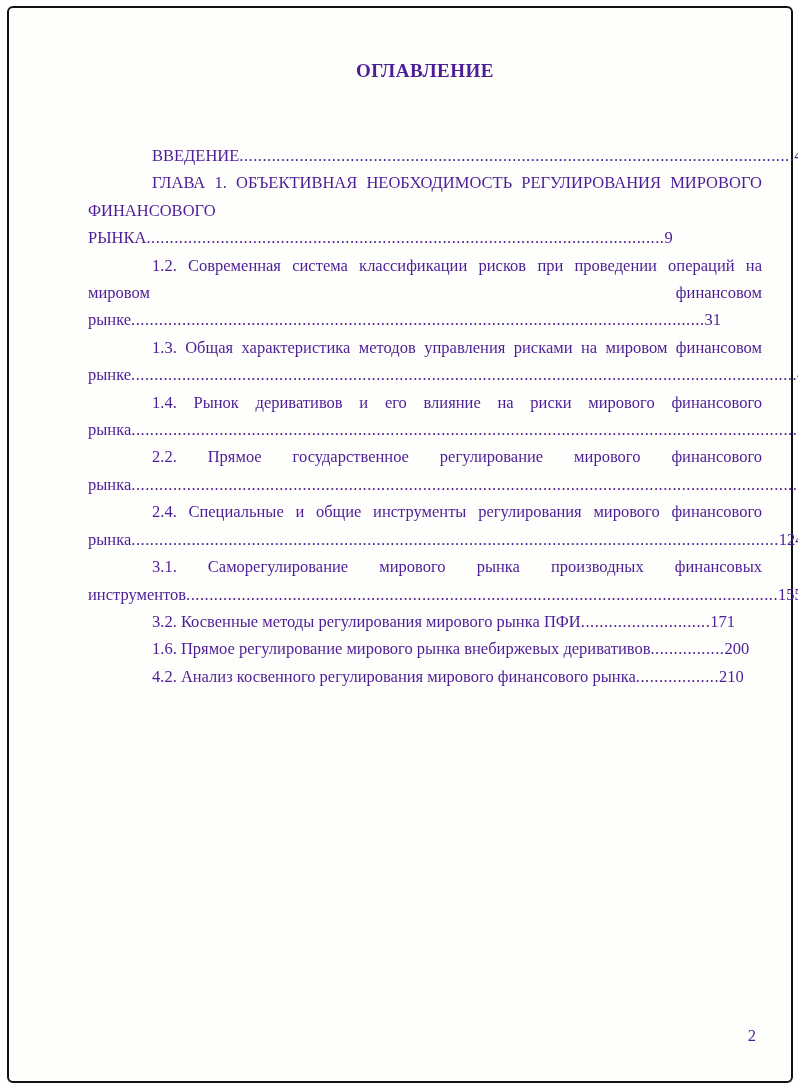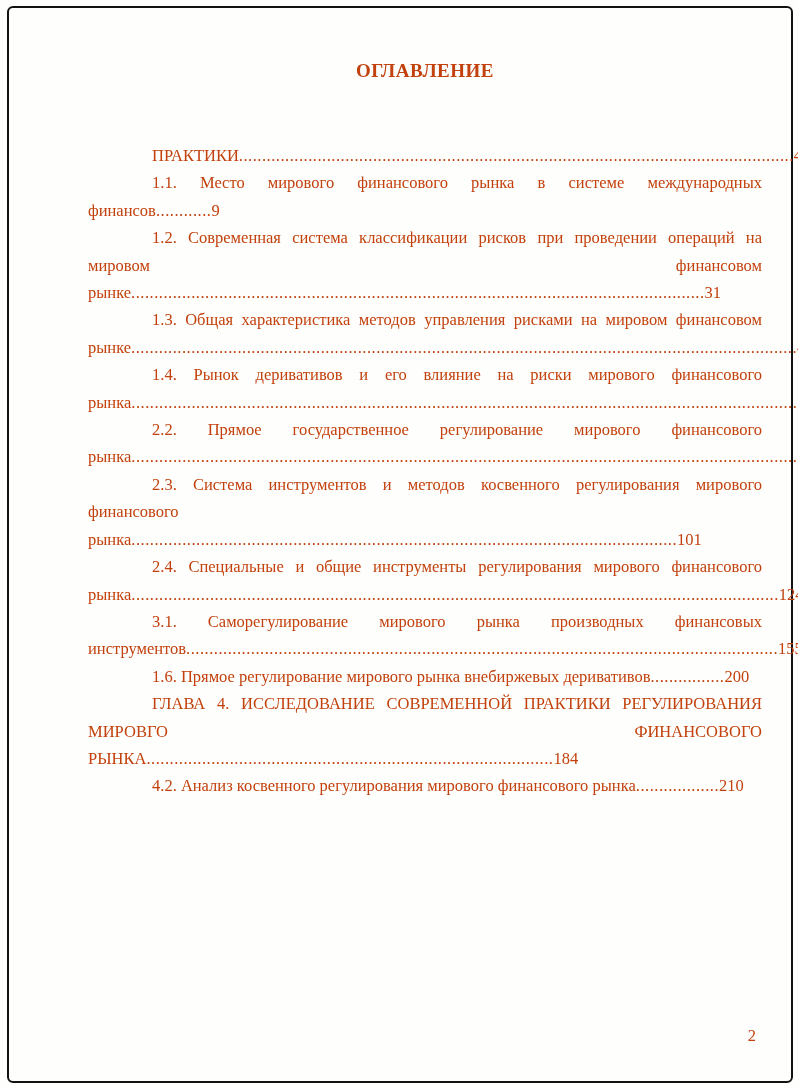--- a/index.html
+++ b/index.html
@@ -8,21 +8,21 @@
     background: #ffffff;
   }
   .page {
     position: relative;
     width: 798px;
     height: 1086px;
     background: #fefefdff;
     background-color: #fefefd;
     overflow: hidden;
     font-family: "Liberation Serif", "DejaVu Serif", serif;
-    color: #c2410c;
+    color: #4c1d95;
   }
   .scan-frame {
     position: absolute;
     left: 7px;
     top: 6px;
     right: 5px;
     bottom: 3px;
     border: 2px solid #121212;
     border-radius: 6px;
     pointer-events: none;
@@ -60,46 +60,45 @@
 </style>
 </head>
 <body>
 
 <div class="page">
   <div class="scan-frame"></div>
 
   <div class="content">
     <h1 class="title">ОГЛАВЛЕНИЕ</h1>
 
-    <p class="entry"><span>ПРАКТИКИ</span><span class="leader">........................................................................................................................</span><span>4</span></p>
+    <p class="entry"><span>ВВЕДЕНИЕ</span><span class="leader">........................................................................................................................</span><span>4</span></p>
 
+    <p class="entry"><span>ГЛАВА 1. ОБЪЕКТИВНАЯ НЕОБХОДИМОСТЬ РЕГУЛИРОВАНИЯ МИРОВОГО ФИНАНСОВОГО РЫНКА</span><span class="leader">................................................................................................................</span><span>9</span></p>
 
-    <p class="entry"><span>1.1. Место мирового финансового рынка в системе международных финансов</span><span class="leader">............</span><span>9</span></p>
 
     <p class="entry"><span>1.2. Современная система классификации рисков при проведении операций на мировом финансовом рынке</span><span class="leader">............................................................................................................................</span><span>31</span></p>
 
     <p class="entry"><span>1.3. Общая характеристика методов управления рисками на мировом финансовом рынке</span><span class="leader">................................................................................................................................................</span><span>43</span></p>
 
     <p class="entry"><span>1.4. Рынок деривативов и его влияние на риски мирового финансового рынка</span><span class="leader">................................................................................................................................................</span><span>52</span></p>
 
 
 
     <p class="entry"><span>2.2. Прямое государственное регулирование мирового финансового рынка</span><span class="leader">................................................................................................................................................</span><span>87</span></p>
 
-    <p class="entry"><span>2.3. Система инструментов и методов косвенного регулирования мирового финансового рынка</span><span class="leader">......................................................................................................................</span><span>101</span></p>
 
     <p class="entry"><span>2.4. Специальные и общие инструменты регулирования мирового финансового рынка</span><span class="leader">............................................................................................................................................</span><span>124</span></p>
 
 
     <p class="entry"><span>3.1. Саморегулирование мирового рынка производных финансовых инструментов</span><span class="leader">................................................................................................................................</span><span>155</span></p>
 
+    <p class="entry"><span>3.2. Косвенные методы регулирования мирового рынка ПФИ</span><span class="leader">............................</span><span>171</span></p>
 
     <p class="entry"><span>1.6. Прямое регулирование мирового рынка внебиржевых деривативов</span><span class="leader">................</span><span>200</span></p>
 
-    <p class="entry"><span>ГЛАВА 4. ИССЛЕДОВАНИЕ СОВРЕМЕННОЙ ПРАКТИКИ РЕГУЛИРОВАНИЯ МИРОВГО ФИНАНСОВОГО РЫНКА</span><span class="leader">........................................................................................</span><span>184</span></p>
 
 
     <p class="entry"><span>4.2. Анализ косвенного регулирования мирового финансового рынка</span><span class="leader">..................</span><span>210</span></p>
 
   </div>
 
   <div class="folio">2</div>
 </div>
 
 </body></html>

